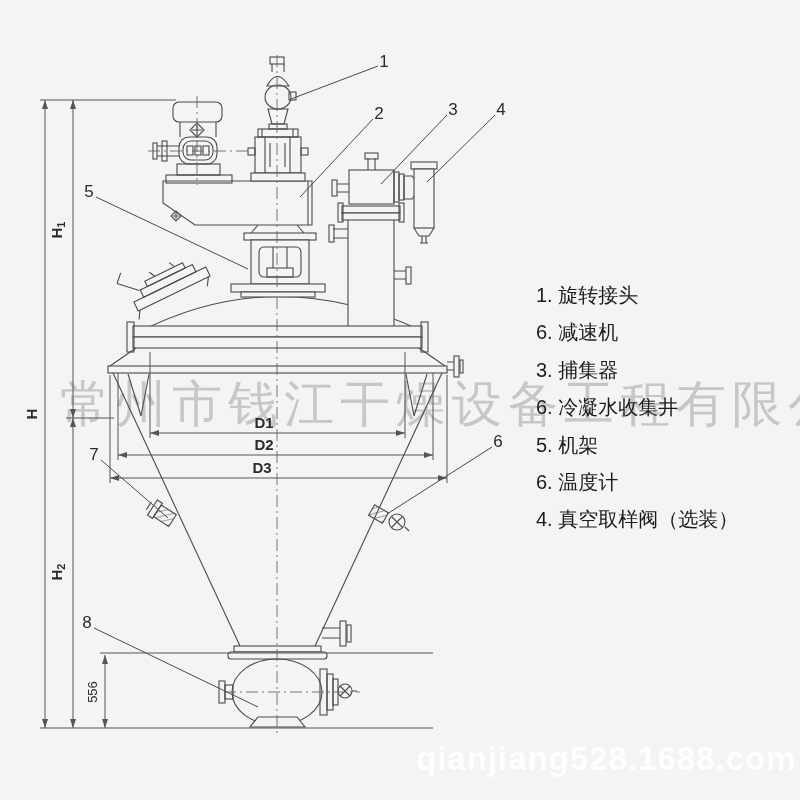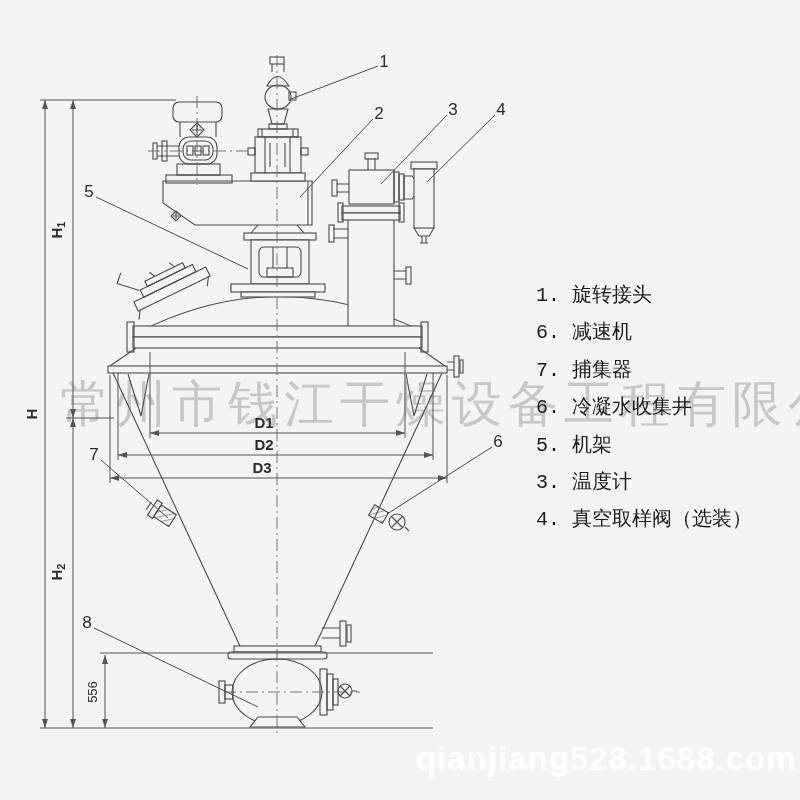--- a/index.html
+++ b/index.html
@@ -3,21 +3,21 @@
 <meta charset="utf-8">
 <style>
   html,body{margin:0;padding:0;background:#e9e9e9;}
   .stage{position:relative;width:800px;height:800px;background:#f4f4f3;overflow:hidden;
          font-family:"Liberation Sans","DejaVu Sans",sans-serif;}
   .watermark-company{position:absolute;left:60px;top:371px;font-size:50px;letter-spacing:6px;
          white-space:nowrap;color:rgba(95,95,95,0.30);z-index:1;}
   .watermark-url{position:absolute;left:416px;top:740px;font-size:33px;font-weight:bold;
          letter-spacing:1px;white-space:nowrap;color:rgba(255,255,255,0.93);z-index:3;}
   svg.drawing{position:absolute;left:0;top:0;z-index:2;}
-  .legend{position:absolute;left:536px;top:277px;margin:0;padding:0;list-style:none;z-index:4;font-family:Liberation Mono, monospace;}
+  .legend{position:absolute;left:536px;top:277px;margin:0;padding:0;list-style:none;z-index:4;}
   .legend li{height:37.4px;line-height:37.4px;font-size:20px;color:#1b1b1b;white-space:nowrap;}
   text{stroke:none;fill:#2b2b2b;}
   .dimtxt{font-size:15px;font-weight:bold;}
   .callout{font-size:17px;}
 </style>
 </head>
 <body>
 
 <div class="stage">
 
@@ -248,21 +248,21 @@
       <text class="callout" x="89" y="197">5</text>
       <text class="callout" x="498" y="447">6</text>
       <text class="callout" x="94" y="460">7</text>
       <text class="callout" x="87" y="628">8</text>
     </g>
   </svg>
 
   <ul class="legend">
     <li><span>1. 旋转接头</span></li>
     <li><span>6. 减速机</span></li>
-    <li><span>7. 捕集器</span></li>
+    <li><span>3. 捕集器</span></li>
     <li><span>6. 冷凝水收集井</span></li>
     <li><span>5. 机架</span></li>
-    <li><span>3. 温度计</span></li>
+    <li><span>6. 温度计</span></li>
     <li><span>4. 真空取样阀（选装）</span></li>
   </ul>
 
   <div class="watermark-url">qianjiang528.1688.com</div>
 </div>
 
 </body></html>

